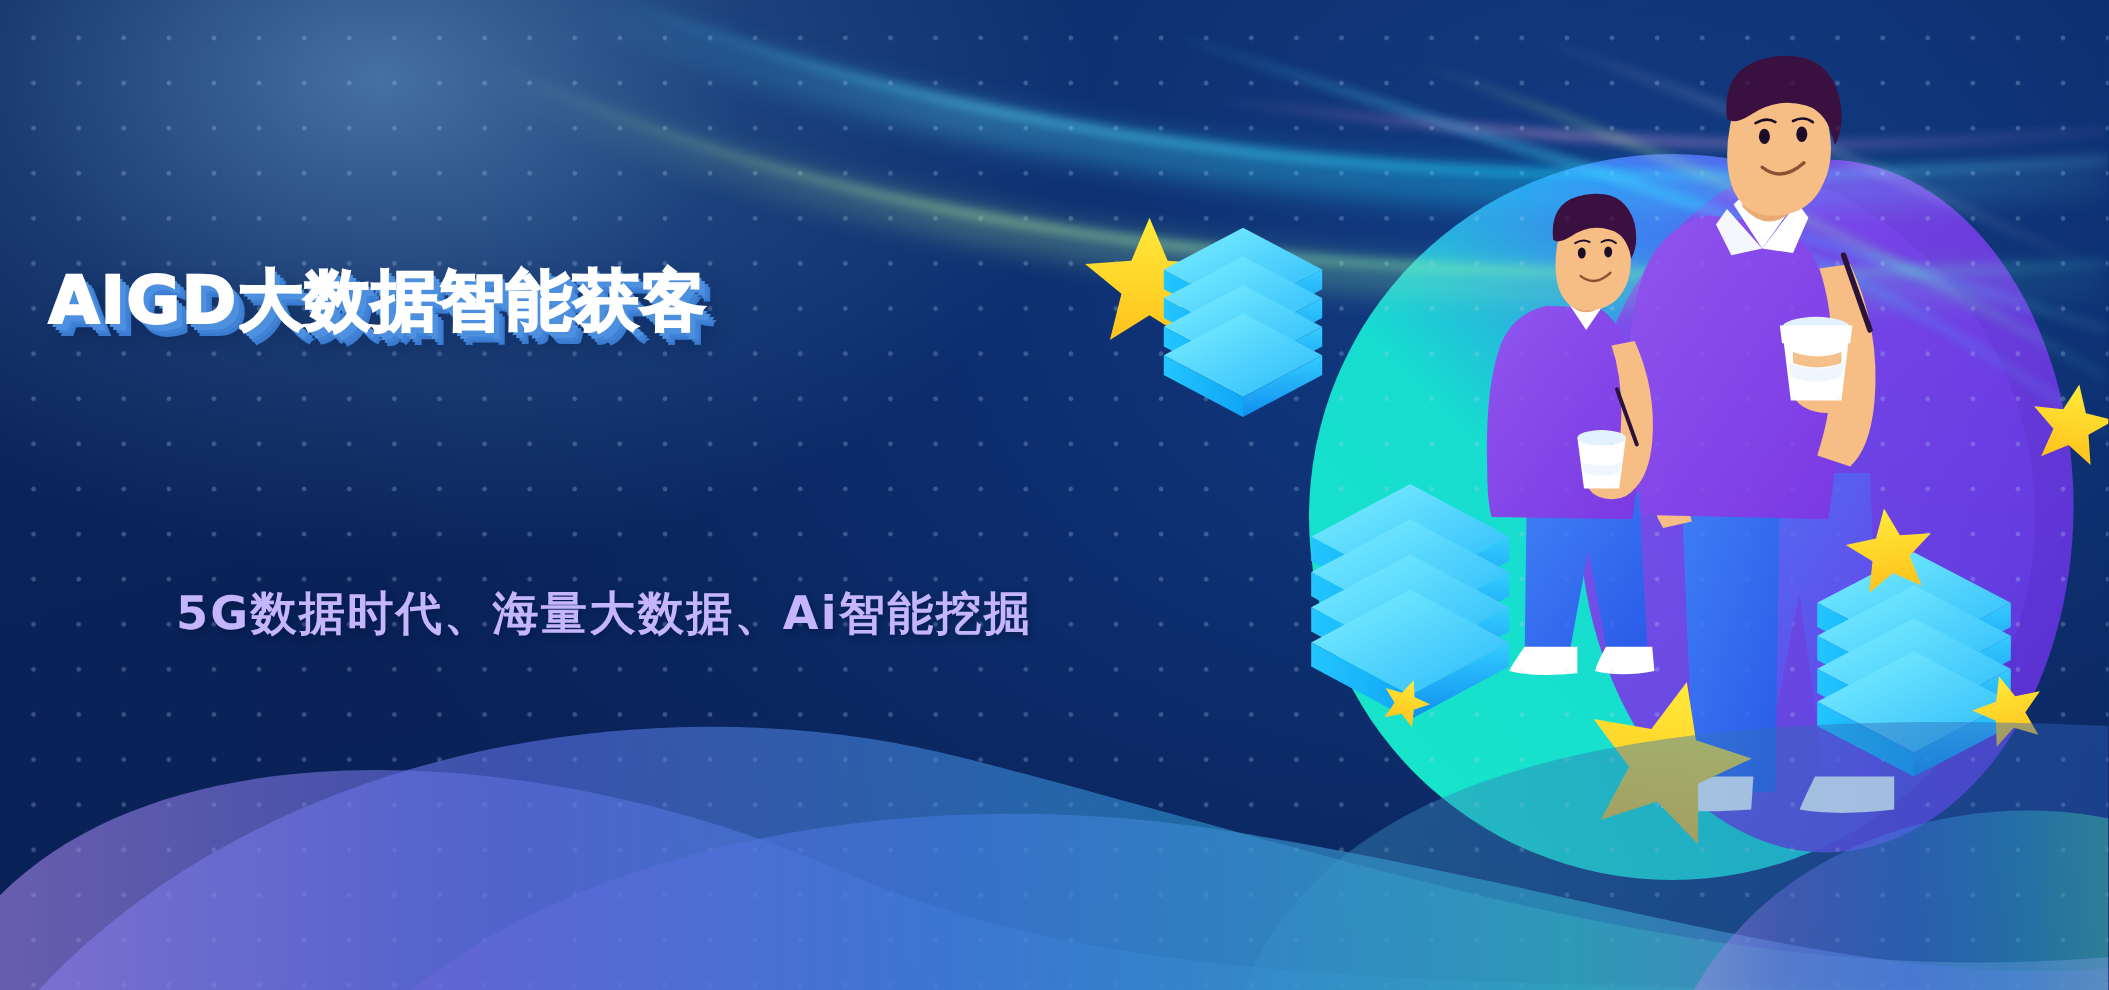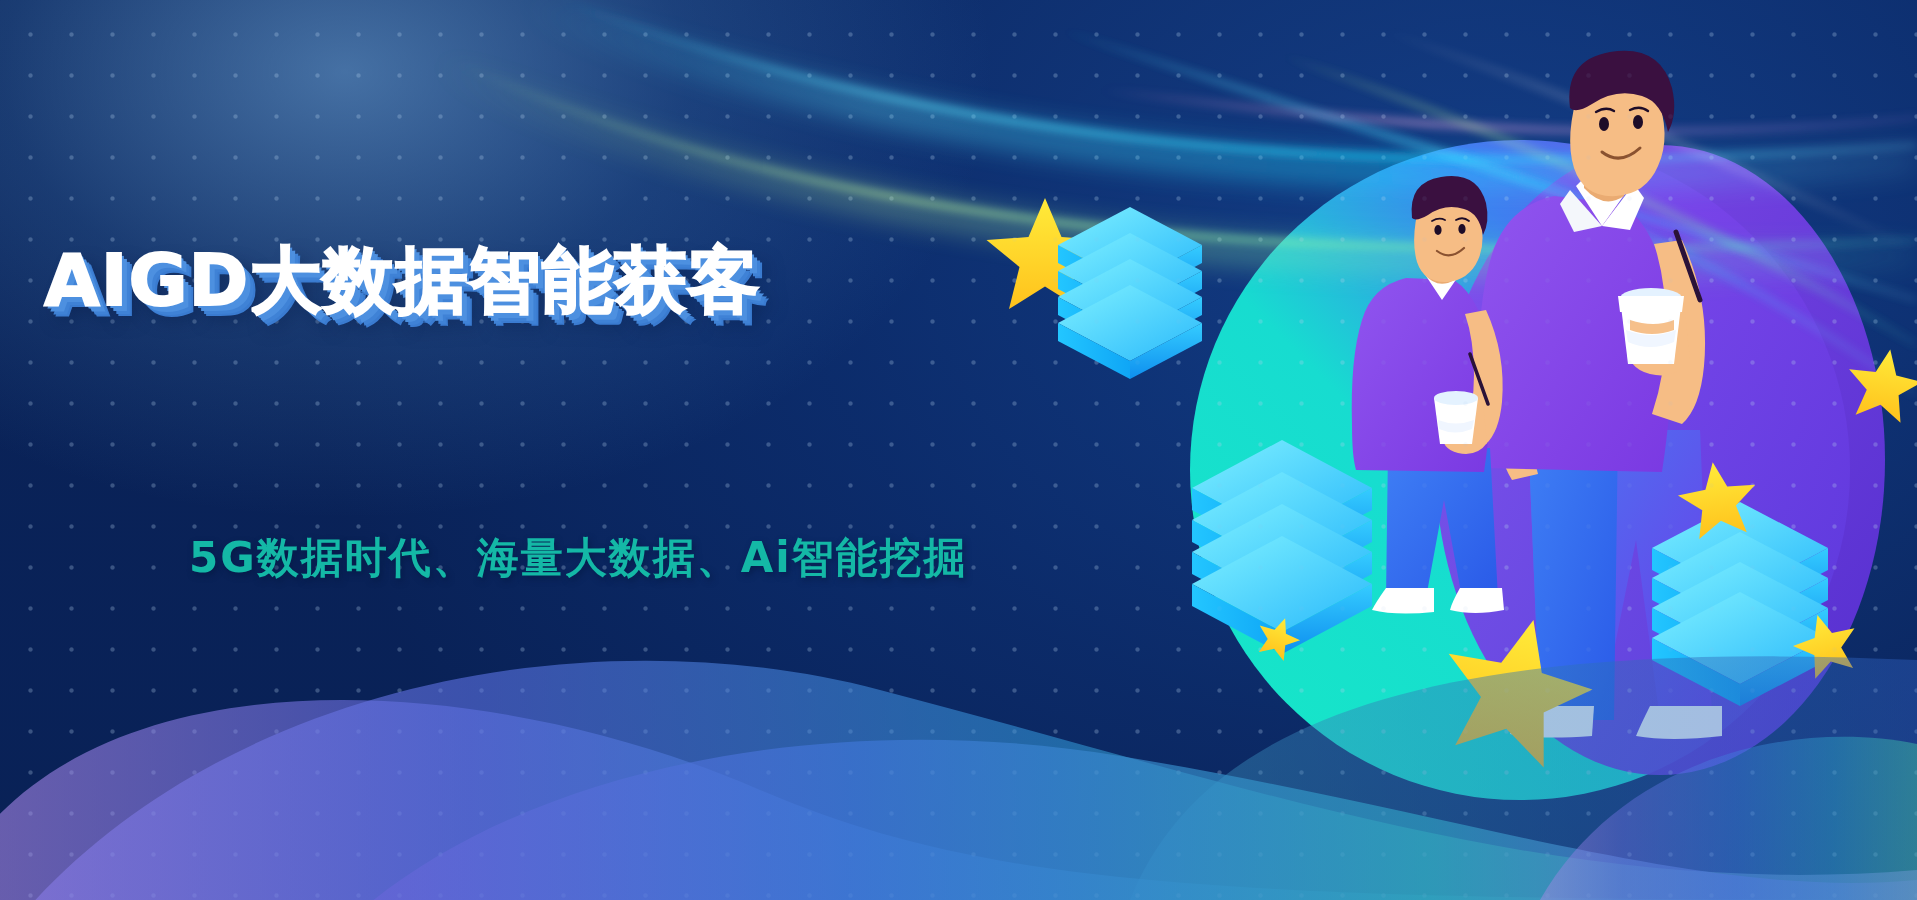--- a/index.html
+++ b/index.html
@@ -55,21 +55,21 @@
     left: 0;
     top: 0;
     width: 1120px;
     height: 900px;
   }
 
   .title {
     position: absolute;
     left: 44px;
     top: 243px;
-    font-size: 72px;
+    font-size: 60px;
     line-height: 1.05;
     font-weight: 700;
     letter-spacing: 1px;
     color: #ffffff;
     white-space: nowrap;
     font-family: "DejaVu Sans", "Liberation Sans", sans-serif;
     text-shadow:
       3px 3px 0 #4d90e0,
       6px 6px 0 #4d90e0,
       9px 9px 0 #3f82d6,
@@ -78,25 +78,24 @@
     -webkit-text-stroke: 2px #ffffff;
   }
 
   .subtitle {
     position: absolute;
     left: 160px;
     top: 530px;
     font-size: 42px;
     font-weight: 700;
     letter-spacing: 2px;
-    color: #14b8a6;
+    color: #c4b5fd;
     white-space: nowrap;
     font-family: "DejaVu Sans", "Liberation Sans", sans-serif;
     text-shadow: 2px 3px 6px rgba(4,22,60,0.55);
-    margin-left: 29px;
   }
 
   
   .streak { filter: blur(0.4px); }
 </style>
 </head>
 <body>
 
 <div id="banner">
 

